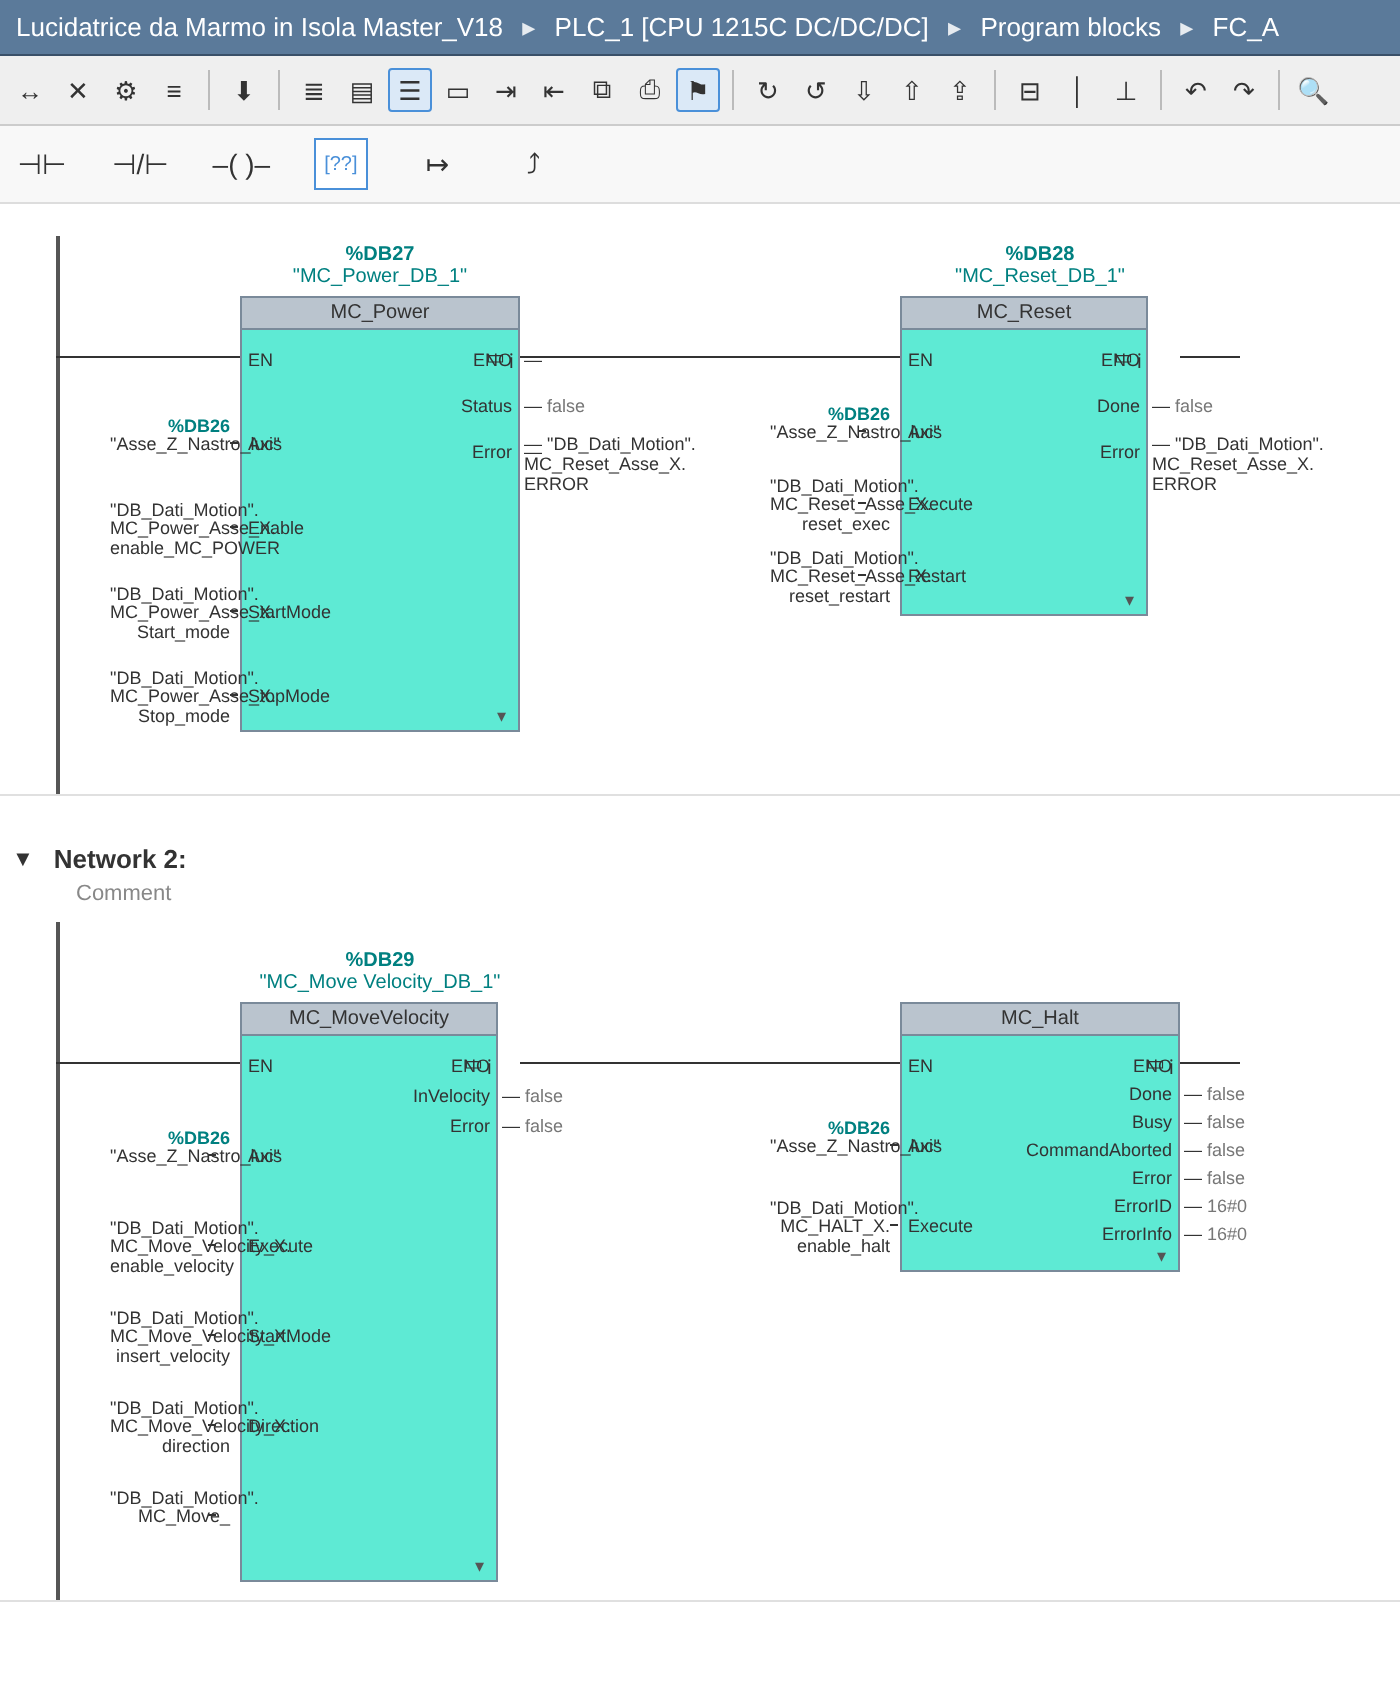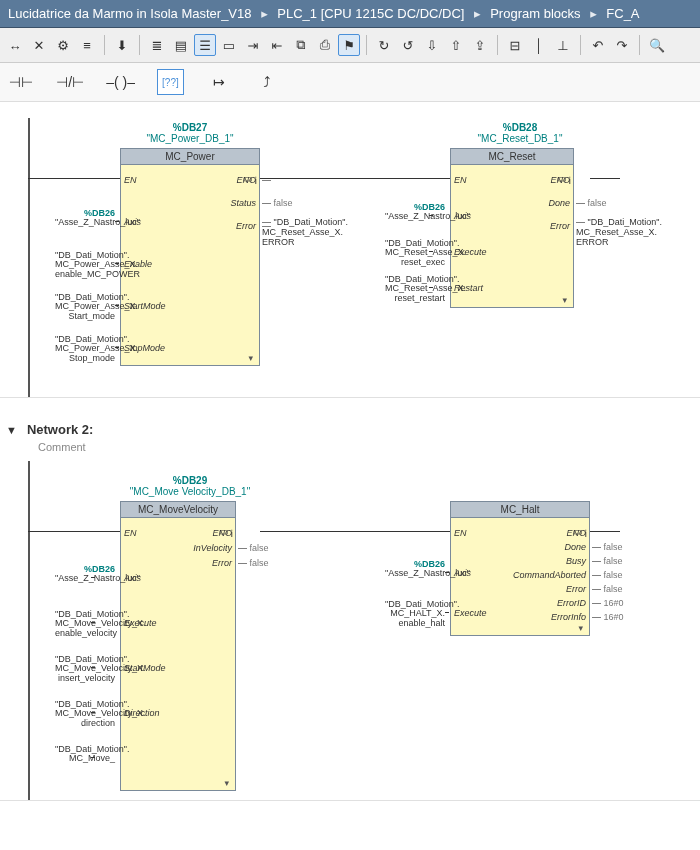--- a/index.html
+++ b/index.html
@@ -22,26 +22,26 @@
   .network { position: relative; margin-top: 16px; }
   .netbody { position: relative; height: 280px; border-bottom: 1px solid #e0e0e0; }
 
   .nethead { display: flex; align-items: center; gap: 10px; padding: 8px 6px 2px; font-size: 13px; font-weight: bold; }
   .nethead .caret { font-size: 11px; cursor: pointer; }
   .comment { padding: 2px 38px 8px; color: #888; font-size: 11px; }
 
   .rail { position: absolute; top: 0; bottom: 0; left: 28px; width: 2px; background: #555; }
   .wire { position: absolute; height: 1px; background: #333; }
 
-  .blk { position: absolute; background: #fef9c3; border: 1px solid #7a8a9a; }
+  .blk { position: absolute; background: #5eead4; border: 1px solid #7a8a9a; }
   .blk-title { background: #bac4ce; text-align: center; font-size: 10px; padding: 2px 3px; border-bottom: 1px solid #7a8a9a; }
   .blk-icon { position: absolute; right: 2px; top: 24px; font-size: 10px; display: flex; gap: 2px; }
   .dbref { position: absolute; text-align: center; color: #008080; font-size: 10px; line-height: 1.1; }
   .dbid { font-weight: bold; }
-  .pin-lbl { position: absolute; font-size: 9px; font-style: italic; }
+  .pin-lbl { position: absolute; font-size: 9px; }
   .pin-lbl.l { left: 3px; }
   .pin-lbl.r { right: 3px; }
   .pin-val { position: absolute; font-size: 9px; left: 100%; margin-left: 3px; white-space: nowrap; color: #333; }
   .pin-src { position: absolute; font-size: 9px; right: 100%; margin-right: 6px; text-align: right; white-space: nowrap; width: 60px; color: #333; line-height: 1.05; }
   .drop { font-size: 9px; color: #555; }
 </style>
 </head>
 <body>
 
 <div class="breadcrumb">
@@ -163,21 +163,21 @@
   <div class="network">
     <div class="nethead">
       <span class="caret">▼</span>
       <span>Network 2:</span>
     </div>
     <div class="comment">Comment</div>
     <div class="netbody" id="net2" style="height:340px">
       <div class="rail"></div>
     <div class="wire" style="left: 28px; top: 70px; width: 92px;"></div>
         <div class="dbref" style="left: 120px; top: 14px; width: 140px;"><span class="dbid">%DB29</span><br><span>"MC_Move Velocity_DB_1"</span></div>
-        <div class="blk" style="left: 120px; top: 40px; width: 116px; height: 290px;">
+        <div class="blk" style="left: 120px; top: 40px; width: 129px; height: 290px;">
           <div class="blk-title">MC_MoveVelocity</div>
           <div class="blk-icon">
             <span>▭</span>
             <span>ℹ</span>
           </div>
           <div class="pin-lbl l" style="top: 26px;">EN</div>
           <div class="pin-lbl l" style="top: 71px;">Axis</div>
           <div class="pin-src" style="top: 63px;"><span style="color:#008080;font-weight:bold">%DB26</span><br>"Asse_Z_Nastro_luc"</div>
           <div class="wire" style="right: 140px; width: 4px; top: 75px;"></div>
           <div class="pin-lbl l" style="top: 116px;">Execute</div>

